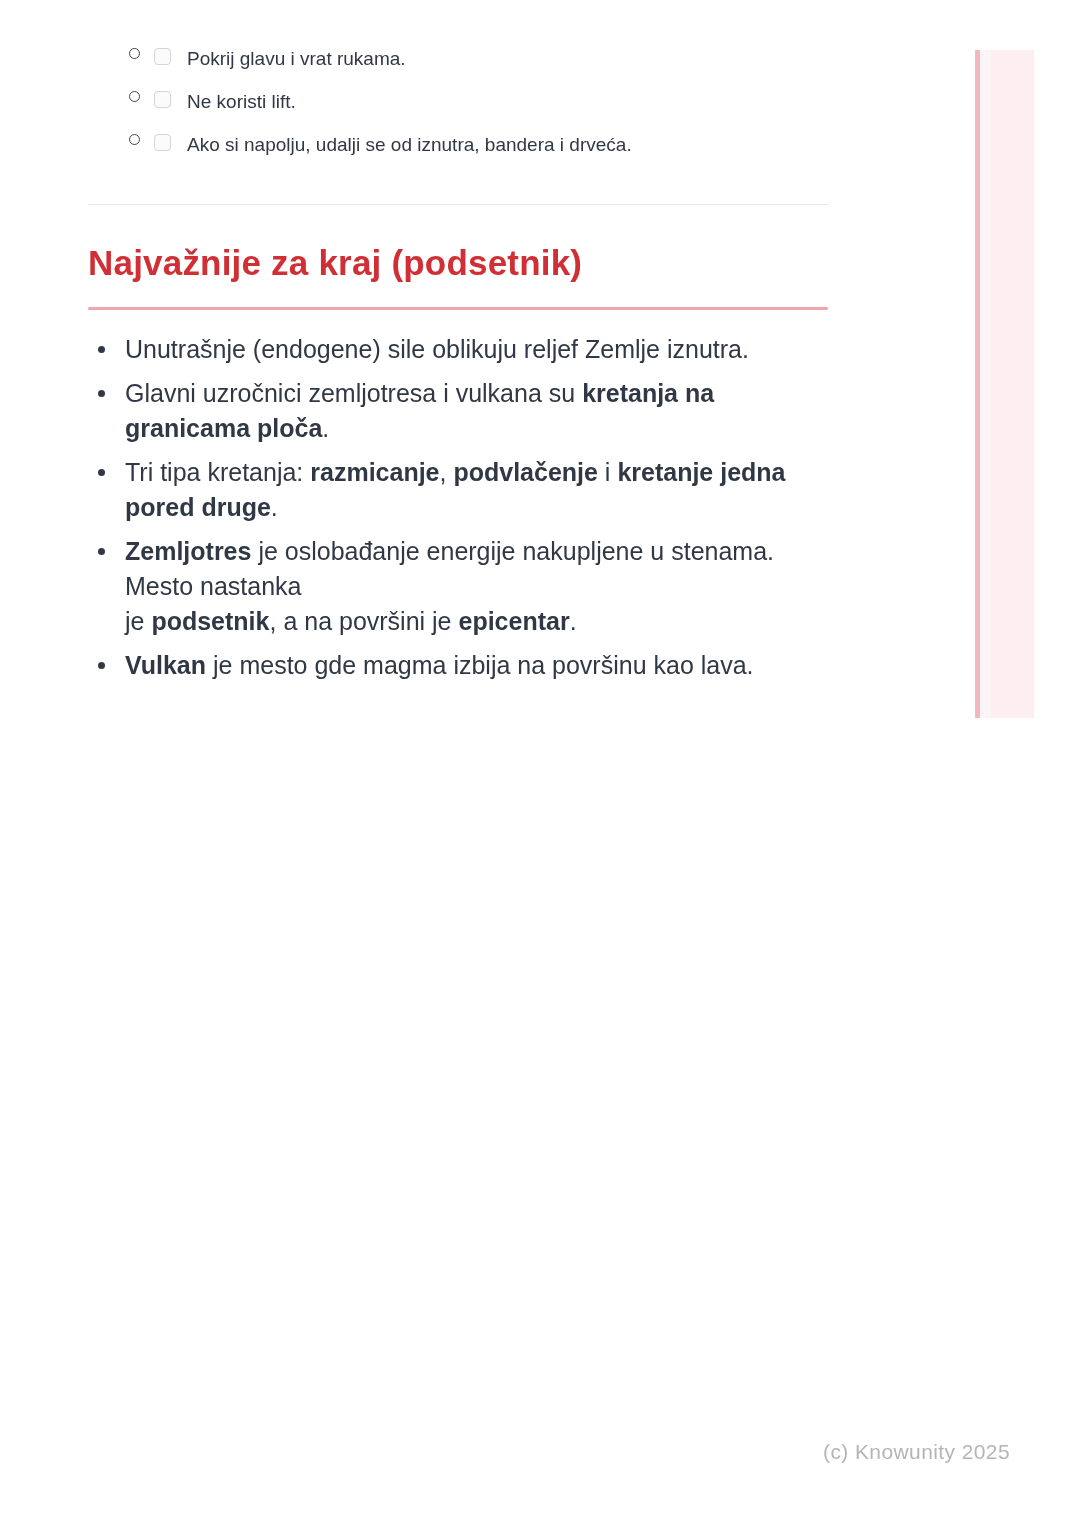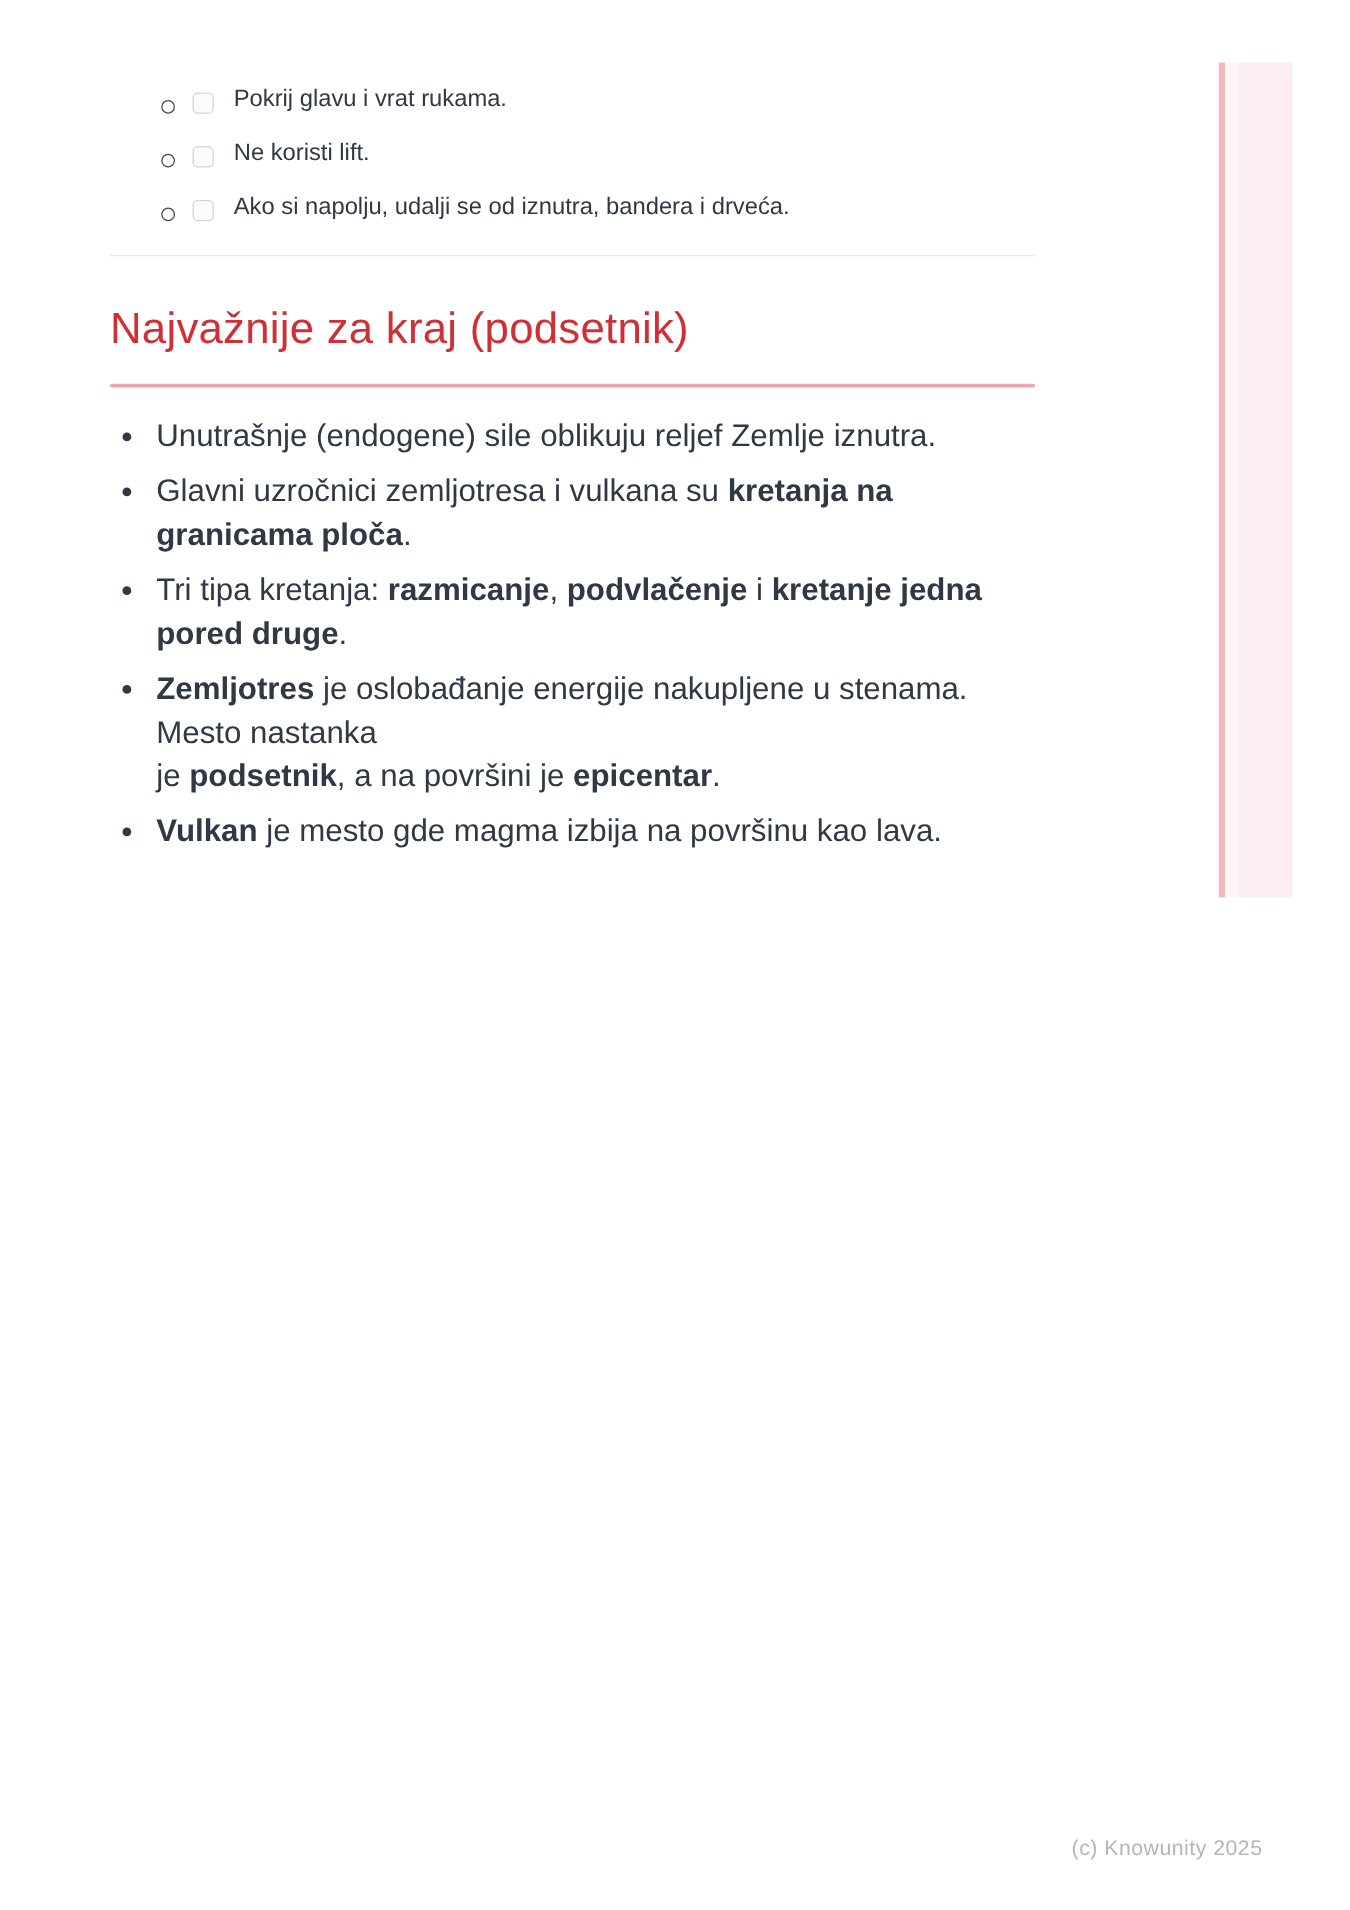--- a/index.html
+++ b/index.html
@@ -28,21 +28,21 @@
     left:88px;top:0;
     width:740px;
   }
   
   ul.checklist{
     list-style:none;
     margin:48px 0 0 0;padding:0;
   }
   ul.checklist li{
     display:flex;
-    align-items:flex-end;
+    align-items:flex-start;
     height:43px;
     font-size:19px;
   }
   .circle-marker{
     flex:0 0 auto;
     width:9px;height:9px;
     border:1.5px solid #3f4650;
     border-radius:50%;
     margin-left:41px;
     box-sizing:content-box;
@@ -62,21 +62,21 @@
   hr.divider{
     border:none;
     border-top:1px solid var(--divider);
     margin:27px 0 0 0;
   }
   
   h1.section-title{
     margin:36px 0 0 0;
     font-size:35px;
     line-height:44px;
-    font-weight:400;
+    font-weight:700;
     color:var(--heading-red);
     letter-spacing:0.2px;
   }
   .title-underline{
     margin-top:22px;
     height:3px;
     background:var(--underline-pink);
     border-radius:2px;
   }
   
@@ -105,24 +105,23 @@
     left:975px;top:50px;
     width:59px;height:668px;
     box-sizing:border-box;
     border-left:5px solid var(--accent-line);
     background:linear-gradient(to right,var(--accent-fill-light) 0px,var(--accent-fill-light) 11px,var(--accent-fill) 11px);
   }
   
   .footer-credit{
     position:absolute;
     right:70px;top:1440px;
-    font-size:17px;
+    font-size:21px;
     letter-spacing:0.4px;
     color:var(--footer-gray);
-    margin-top:29px;
   }
 </style>
 </head>
 <body>
 
 <div class="content">
 
   <ul class="checklist">
       <li>
         <span class="circle-marker"></span>

